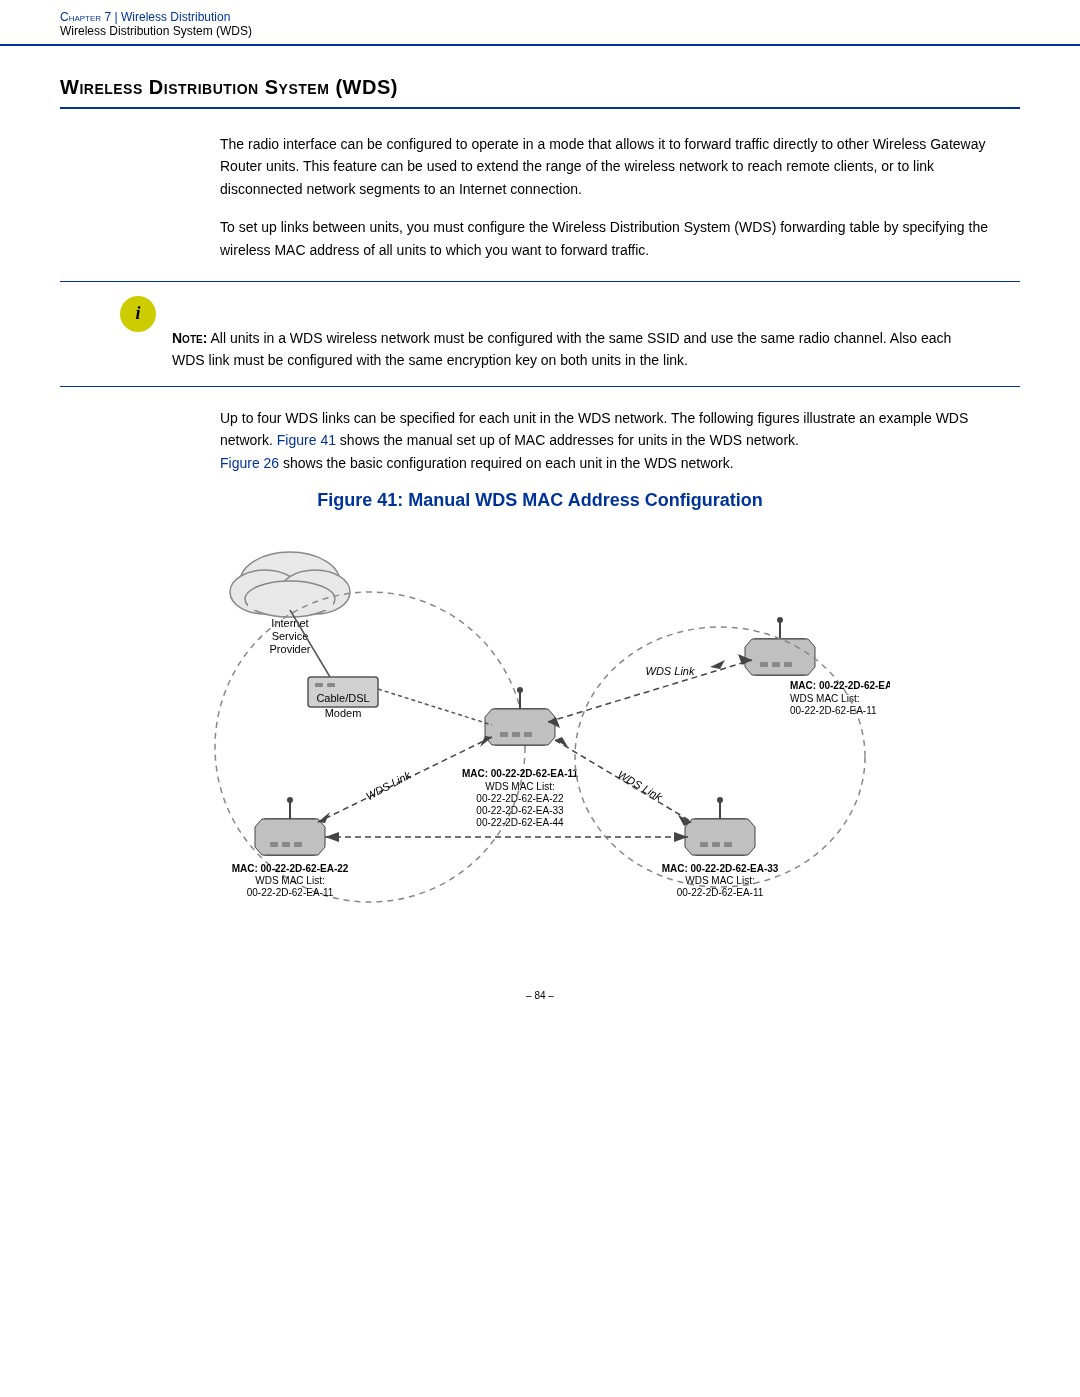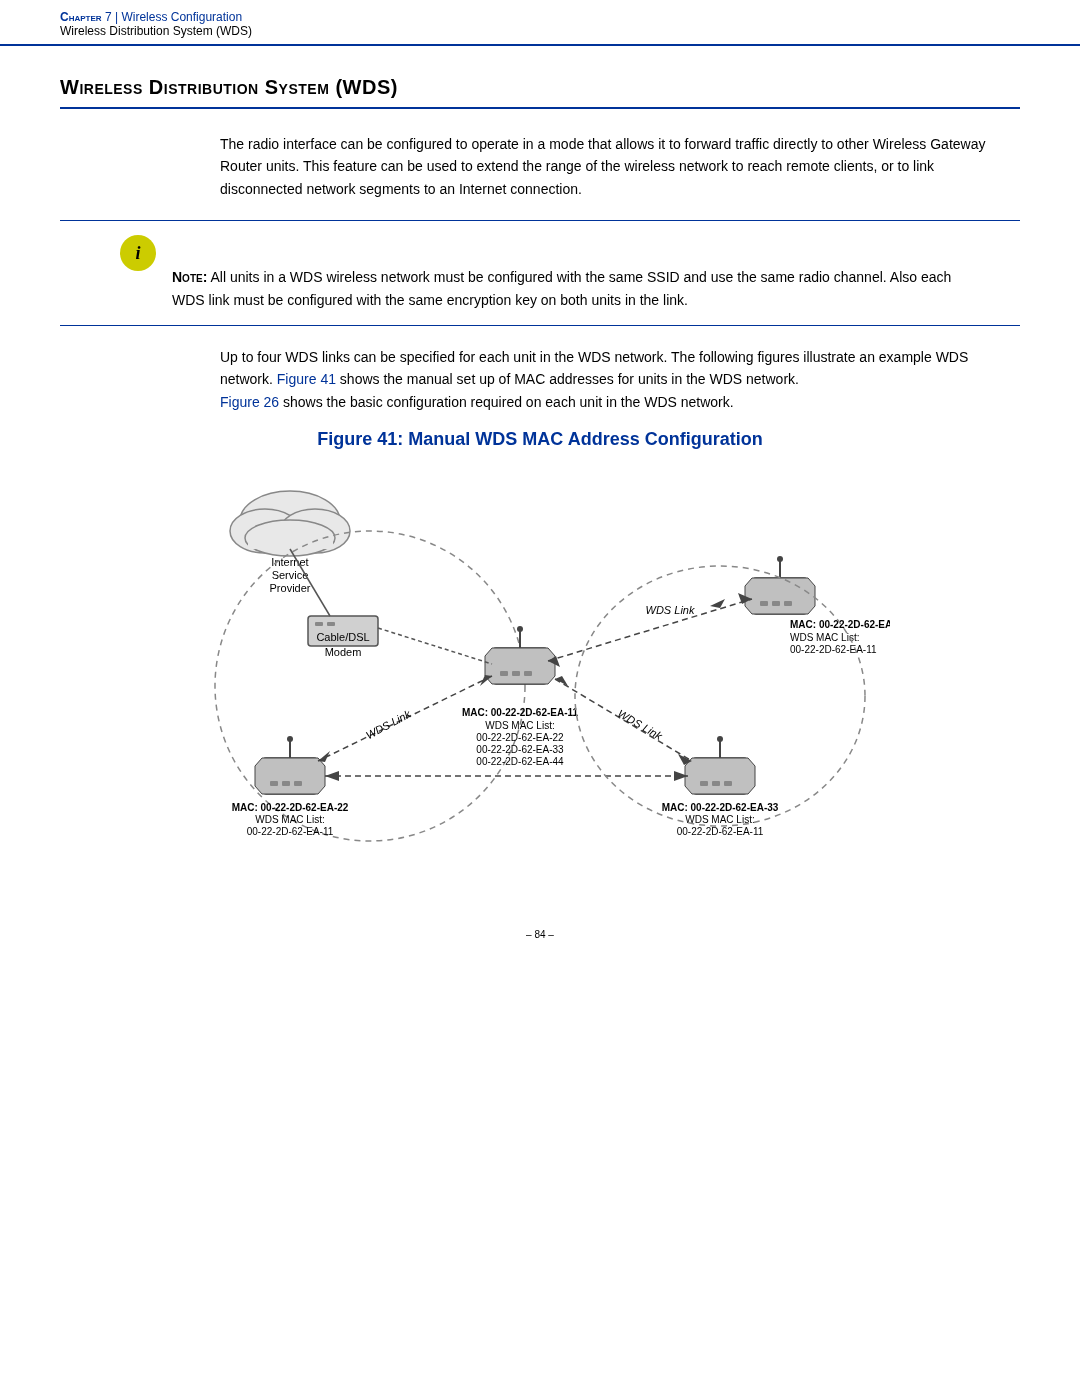--- a/index.html
+++ b/index.html
@@ -24,21 +24,21 @@
       border-bottom: 2px solid #003399;
       padding: 10px 60px 6px 60px;
       margin-bottom: 0;
     }
     .header-chapter {
       font-size: 12px;
       color: #003399;
     }
     .header-chapter span.chapter-label {
       font-variant: small-caps;
-      font-weight: bold;
+      font-weight: normal;
       text-align: center;
     }
     .header-chapter span.chapter-title {
       color: #003399;
     }
     .header-sub {
       font-size: 12px;
       color: #000000;
     }
 
@@ -138,31 +138,32 @@
 </head>
 <body>
 
 <div class="page-container">
 
   <div class="header">
     <div class="header-chapter">
       <span class="chapter-label">Chapter</span>
       <span>7</span>
       <span>|</span>
-      <span class="chapter-title">Wireless Configuration</span>
+      <span class="chapter-title">Wireless Distribution</span>
     </div>
     <div class="header-sub">Wireless Distribution System (WDS)</div>
   </div>
 
   <div class="content">
 
     <div class="section-title">Wireless Distribution System (WDS)</div>
 
     <div class="body-text">The radio interface can be configured to operate in a mode that allows it to forward traffic directly to other Wireless Gateway Router units. This feature can be used to extend the range of the wireless network to reach remote clients, or to link disconnected network segments to an Internet connection.</div>
 
+    <div class="body-text">To set up links between units, you must configure the Wireless Distribution System (WDS) forwarding table by specifying the wireless MAC address of all units to which you want to forward traffic.</div>
 
     <div class="note-box">
       <div class="note-icon">i</div>
       <div class="note-text">
         <strong>Note:</strong>
         <span>All units in a WDS wireless network must be configured with the same SSID and use the same radio channel. Also each WDS link must be configured with the same encryption key on both units in the link.</span>
       </div>
     </div>
 
     <div class="body-text">

